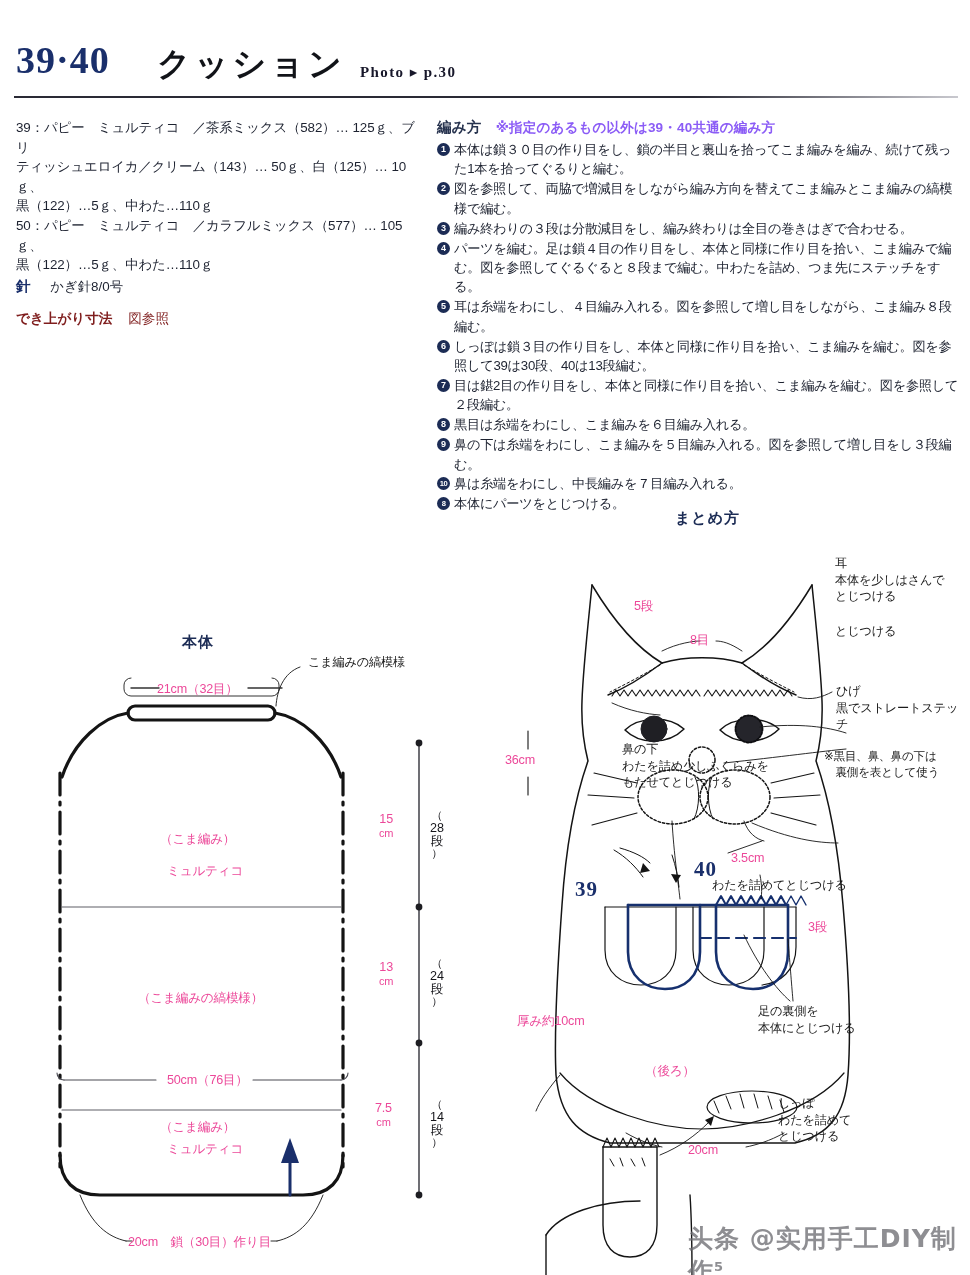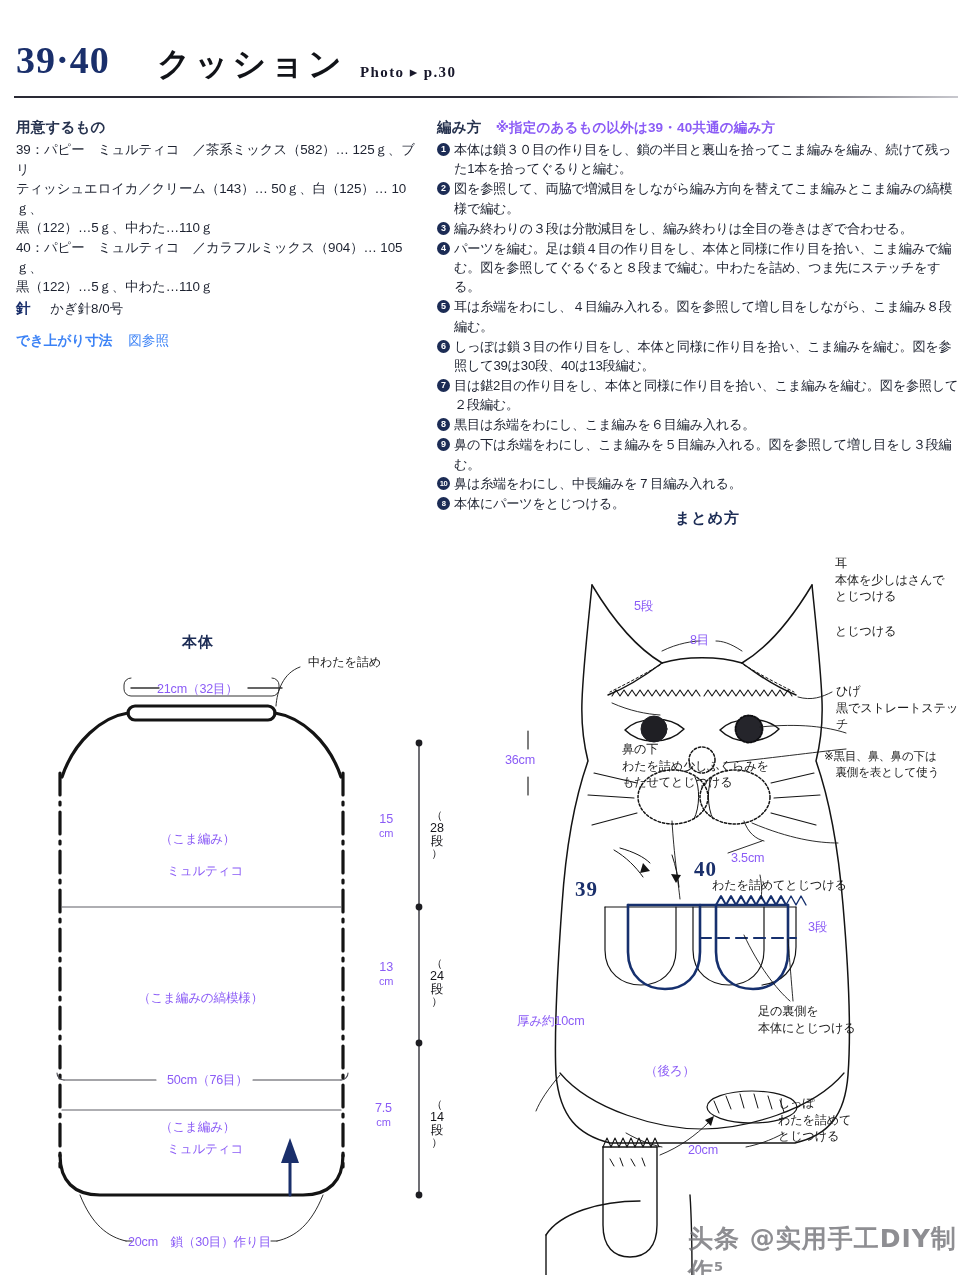--- a/index.html
+++ b/index.html
@@ -96,21 +96,21 @@
     margin-top: 2px;
     color: #1d2230;
   }
   .mat-needle b {
     color: #1a2f6b;
     font-size: 14.5px;
   }
   .mat-finish {
     font-size: 13.6px;
     margin-top: 14px;
-    color: #3b82f6;
+    color: #7f1d1d;
     font-weight: bold;
   }
   .mat-finish span.val {
     font-weight: normal;
     margin-left: 12px;
   }
 
   
   .steps { margin-top: 2px; }
   .step {
@@ -155,21 +155,21 @@
     font-size: 12.2px;
     line-height: 16.5px;
     color: #1b1b1b;
     white-space: pre-line;
     letter-spacing: -0.2px;
   }
   .anno.sm { font-size: 11.6px; line-height: 15.5px; }
   .dim {
     position: absolute;
     font-size: 12.6px;
-    color: #8b5cf6;
+    color: #ec4899;
     letter-spacing: -0.2px;
   }
   .dim.stack {
     line-height: 13.5px;
     text-align: center;
   }
   .partnum {
     position: absolute;
     font-family: "Liberation Serif", "DejaVu Serif", serif;
     font-weight: bold;
@@ -213,25 +213,24 @@
 <div class="page">
 
   <div class="header">
     <div class="hdr-num">39·40</div>
     <div class="hdr-title">クッション</div>
     <div class="hdr-photo">Photo ▸ p.30</div>
     <div class="hdr-rule"></div>
   </div>
 
   <div class="col-left">
-    <div class="sec-head">用意するもの</div>
     <div class="matline">39：パピー　ミュルティコ　／茶系ミックス（582）… 125ｇ、ブリ</div>
     <div class="matline">ティッシュエロイカ／クリーム（143）… 50ｇ、白（125）… 10ｇ、</div>
     <div class="matline">黒（122）…5ｇ、中わた…110ｇ</div>
-    <div class="matline">40：パピー　ミュルティコ　／カラフルミックス（904）… 105ｇ、</div>
+    <div class="matline">50：パピー　ミュルティコ　／カラフルミックス（577）… 105ｇ、</div>
     <div class="matline">黒（122）…5ｇ、中わた…110ｇ</div>
     <div class="mat-needle">
       <b>針</b>
       <span style="margin-left:16px">かぎ針8/0号</span>
     </div>
     <div class="mat-finish">
       <span>でき上がり寸法</span>
       <span class="val">図参照</span>
     </div>
   </div>
@@ -414,21 +413,21 @@
         <path d="M660 660 C680 652 696 640 708 628" stroke-width="0.9"></path>
         <path d="M705 625 l9 -4 l-3 10 Z" fill="#141414" stroke="none"></path>
 
         <ellipse cx="752" cy="612" rx="45" ry="16" stroke-width="1.2"></ellipse>
         <path d="M714 606 l5 12 M726 601 l5 13 M740 599 l4 14 M754 599 l4 14 M768 601 l4 13 M780 605 l4 12" stroke-width="1"></path>
 
       </g>
     </svg>
 
     <div class="dlabel" style="left:182px; top:138px;">本体</div>
-    <div class="anno" style="left:308px; top:159px;">中わたを詰め</div>
+    <div class="anno" style="left:308px; top:159px;">こま編みの縞模様</div>
     <div class="dim" style="left:157px; top:186px;">21cm（32目）</div>
 
     <div class="dim" style="left:160px; top:336px;">（こま編み）</div>
     <div class="dim" style="left:167px; top:368px;">ミュルティコ</div>
     <div class="dim" style="left:138px; top:495px;">（こま編みの縞模様）</div>
     <div class="dim" style="left:160px; top:624px;">（こま編み）</div>
     <div class="dim" style="left:167px; top:646px;">ミュルティコ</div>
 
     <div class="dim" style="left:163px; top:577px; background:#fff; padding:0 4px;">50cm（76目）</div>
     <div class="dim" style="left:128px; top:739px;">20cm　鎖（30目）作り目</div>

